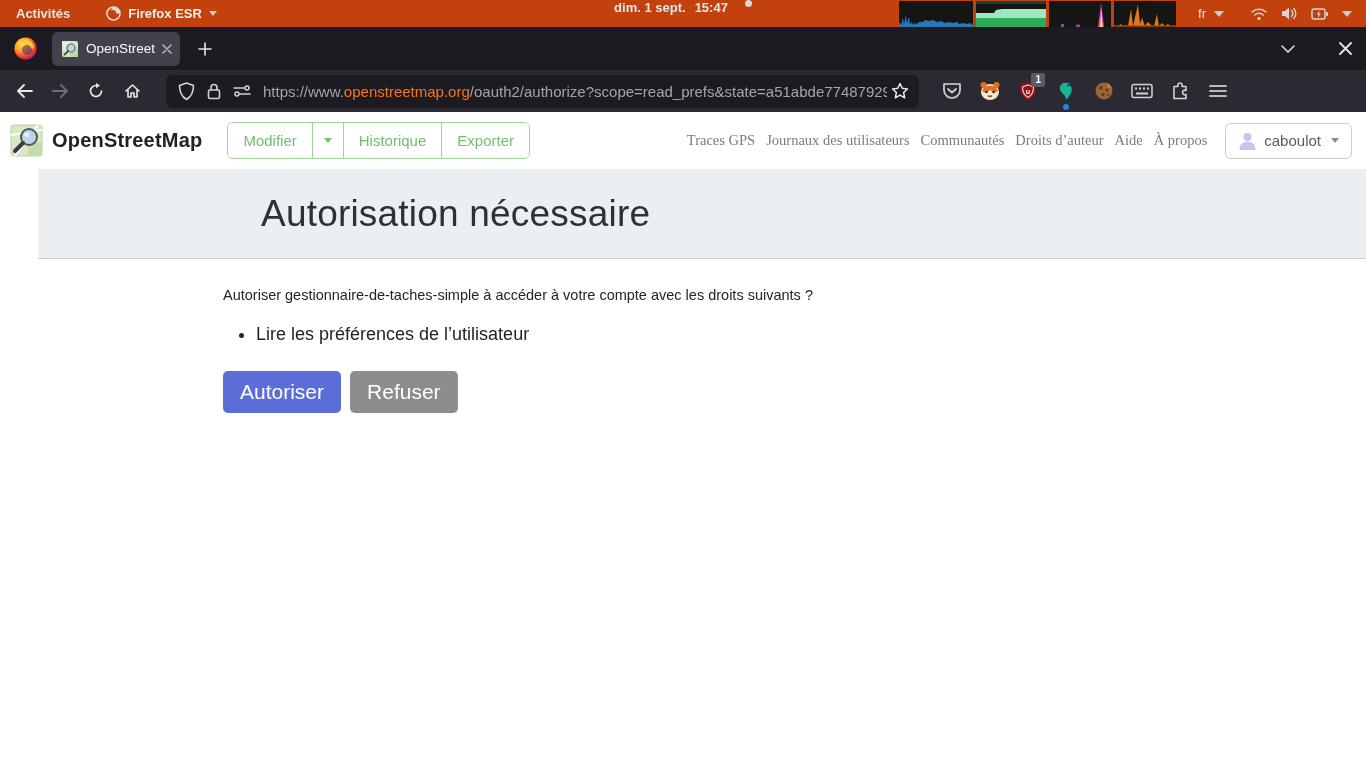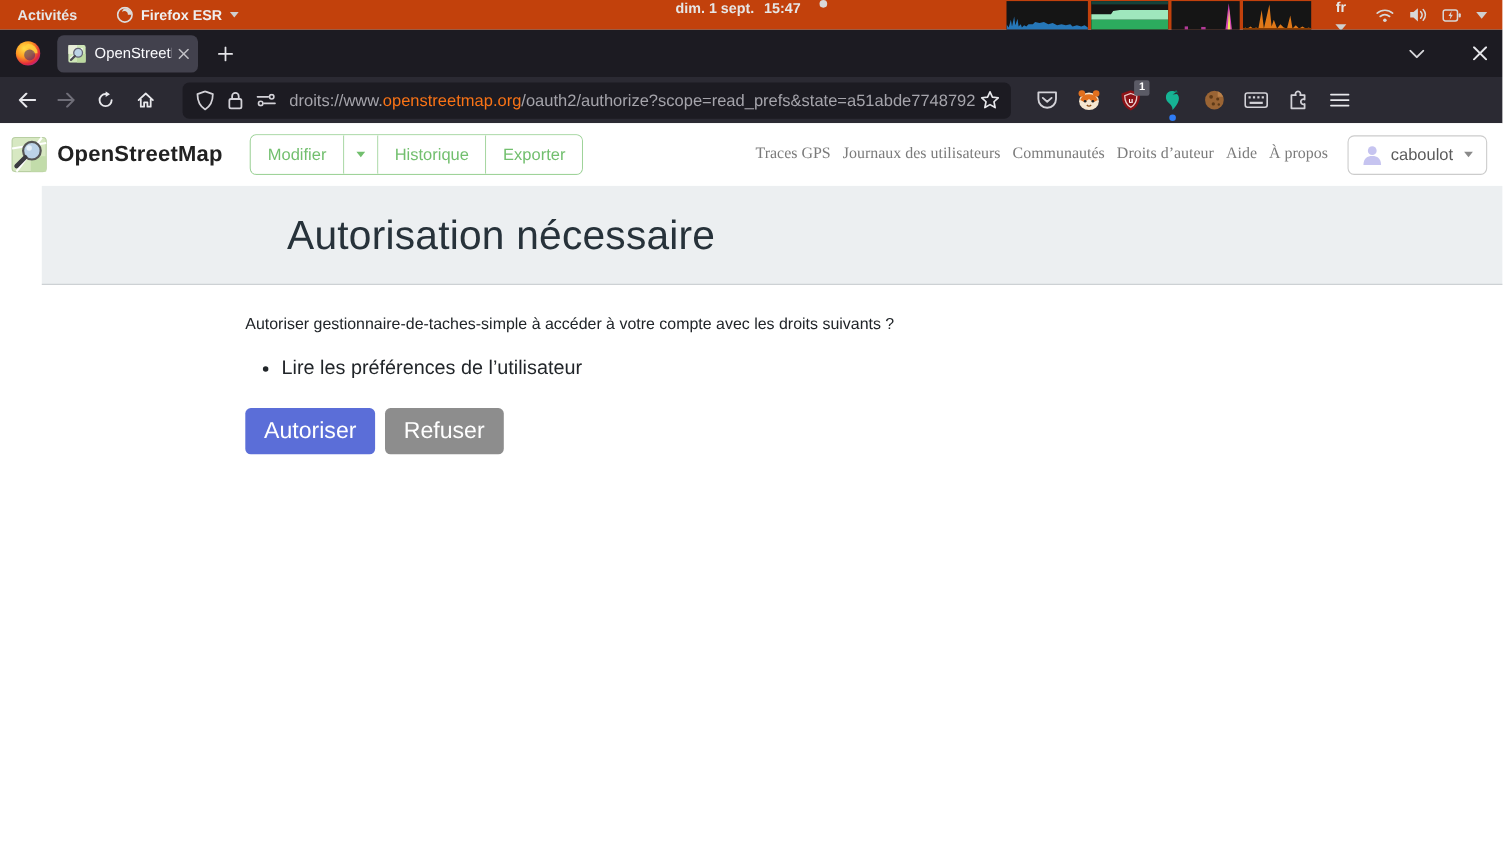--- a/index.html
+++ b/index.html
@@ -8,21 +8,21 @@
   
   .gnome-bar { position:relative; height:27px; background:#c2410c; color:#e6e6e6; display:flex; align-items:center; font-size:13px; font-weight:700; }
   .gnome-left { display:flex; align-items:center; gap:36px; padding-left:16px; }
   .ff-menu { display:flex; align-items:center; gap:7px; color:#efefef; }
   .gnome-center { position:absolute; left:0; right:0; top:0; bottom:0; display:flex; align-items:flex-start; justify-content:center; gap:9px; pointer-events:none; }
   .gnome-center .clock { pointer-events:auto; display:flex; gap:9px; }
   .notif-dot { width:7px; height:7px; border-radius:50%; background:#d9d9d9; margin-left:8px; }
   .gnome-right { margin-left:auto; display:flex; align-items:center; gap:0; height:100%; }
   .sysmon { display:flex; align-items:flex-end; height:100%; gap:3px; margin-right:22px; }
   .sysmon svg { display:block; background:#151515; height:26px; }
-  .kbd-group { display:flex; align-items:center; gap:8px; margin-right:26px; font-weight:700;flex-direction:column; }
+  .kbd-group { display:flex; align-items:center; gap:8px; margin-right:26px; font-weight:400; }
   .tray { display:flex; align-items:center; gap:13px; padding-right:14px; }
   .caret-down { width:0; height:0; border-left:5px solid transparent; border-right:5px solid transparent; border-top:6px solid #cfcfcf; display:inline-block; }
 
   
   .tab-bar { height:43px; background:#1c1b22; display:flex; align-items:center; position:relative; }
   .tabbar-ff-logo { margin:0 14px 0 13px; }
   .tab { height:34px; width:128px; background:#42414d; border-radius:6px; display:flex; align-items:center; padding:0 8px 0 10px; color:#fbfbfe; font-size:13.5px; }
   .tab-title { flex:1; overflow:hidden; white-space:nowrap; margin-left:8px; }
   .tab-close { margin-left:6px; opacity:.85; display:flex; }
   .new-tab { margin-left:10px; width:30px; height:30px; display:flex; align-items:center; justify-content:center; border-radius:5px; }
@@ -242,21 +242,21 @@
         <svg width="18" height="12" viewBox="0 0 18 12">
             <g stroke="#d3d2d8" stroke-width="1.5" stroke-linecap="round">
               <path d="M1,3 H11"></path>
               <path d="M7,9 H17"></path>
             </g>
             <circle cx="14" cy="3" r="2" fill="none" stroke="#d3d2d8" stroke-width="1.5"></circle>
             <circle cx="4" cy="9" r="2" fill="none" stroke="#d3d2d8" stroke-width="1.5"></circle>
           </svg>
       </span>
     </span>
-    <span class="url-text"><span>droits://www.</span><span class="domain">openstreetmap.org</span><span>/oauth2/authorize?scope=read_prefs&amp;state=a51abde77487929bc6b</span></span>
+    <span class="url-text"><span>https://www.</span><span class="domain">openstreetmap.org</span><span>/oauth2/authorize?scope=read_prefs&amp;state=a51abde77487929bc6b</span></span>
     <span class="url-star">
       <svg width="18" height="18" viewBox="0 0 18 18">
           <path d="M9,1.5 L11.2,6.3 16.5,6.9 12.6,10.5 13.7,15.8 9,13.1 4.3,15.8 5.4,10.5 1.5,6.9 6.8,6.3 Z" fill="none" stroke="#e8e8ec" stroke-width="1.5" stroke-linejoin="round"></path>
         </svg>
     </span>
   </div>
 
   <div class="ext-area">
     <span class="ext-btn">
       <svg width="20" height="19" viewBox="0 0 20 19">

